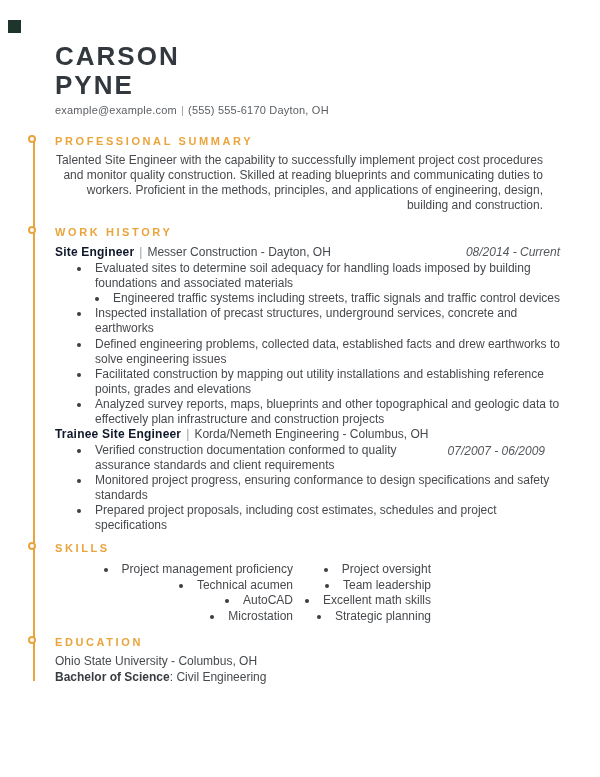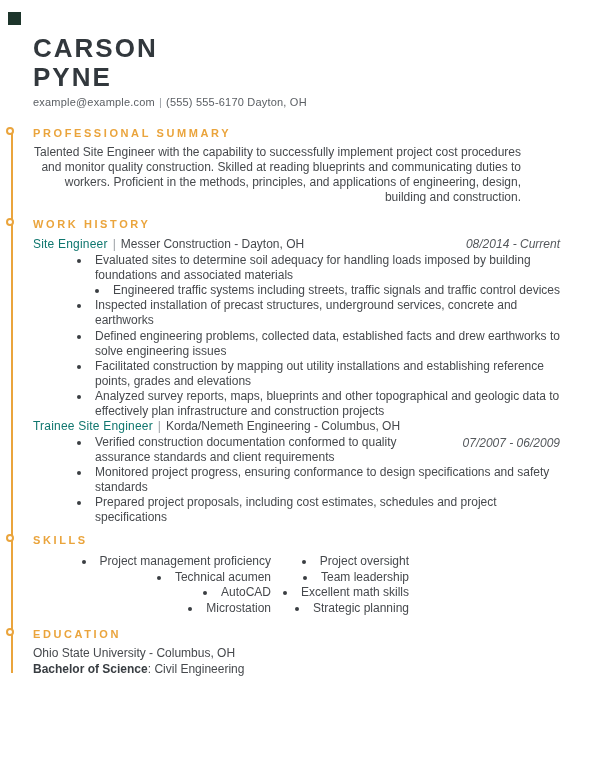--- a/index.html
+++ b/index.html
@@ -1,21 +1,21 @@
 <!DOCTYPE html>
 <html style="--accent: #EAA43C; --name: #32383D; --body: #46494D;"><head>
 <meta charset="utf-8">
 <style>
   :root { --accent:#EAA43C; --name:#32383D; --body:#46494D; }
   * { box-sizing:border-box; margin:0; padding:0; }
   html,body { background:#ffffff; }
   body { font-family:"Liberation Sans", sans-serif; }
   .page {
-    position:relative; width:600px; height:707px; margin:4px auto;
-    background:#ffffff; padding:30px 40px 30px 33px; overflow:hidden;
+    position:relative; width:600px; height:707px; margin:12px auto;
+    background:#ffffff; padding:30px 40px 30px 55px; overflow:hidden;
   }
   .corner-mark { position:absolute; left:8px; top:8px; width:13px; height:13px; }
   h1 { color:var(--name); font-size:26px; line-height:29px; font-weight:bold; letter-spacing:2px; }
   .name-line { display:block; }
   .contact { margin-top:4px; font-size:11px; line-height:13px; color:#5A5E63; letter-spacing:0.2px; }
   .contact .pipe { color:#9ba0a5; padding:0 4px; }
 
   .timeline { position:relative; margin-top:18px; }
   .timeline-line { position:absolute; left:-22px; top:7px; bottom:4px; width:2px; background:var(--accent); }
 
@@ -27,29 +27,29 @@
     position:absolute; left:-27px; top:0px; width:8px; height:8px;
     border:2px solid var(--accent); border-radius:50%; background:#fff;
   }
 
   section { margin-bottom:13px; }
   .summary-text { margin-top:5px; font-size:12px; line-height:15px; color:var(--body); max-width:488px;text-align:right; }
 
   .sec-work { margin-bottom:9px; }
   .jobs { margin-top:6px; }
   .job-head { display:flex; justify-content:space-between; align-items:baseline; font-size:12px; line-height:15px; color:var(--body); }
-  .job-title { font-weight:normal; color:#0f766e; letter-spacing:0.2px; }
+  .job-title { font-weight:bold; color:#0f172a; letter-spacing:0.2px; }
   .pipe-sep { color:#9ba0a5; padding:0 5px; }
   .job-dates { font-style:italic; color:#54585C; font-size:12px; white-space:nowrap; }
   .bullets { list-style:none; margin-top:1px; }
   .bullets li { display:flex; font-size:12px; line-height:15px; color:var(--body);justify-content:flex-end; }
   .dot { width:4px; height:4px; border-radius:50%; background:#3A3E42; margin:6px 14px 0 12px; flex-shrink:0; }
   .bullets li .bt { max-width:465px; }
   .bullets-wrap { position:relative; }
-  .dates-float { position:absolute; right:0; top:1px; }
+  .dates-float { position:absolute; right:15px; top:1px; }
   .narrow-first .bt { padding-right:118px; }
   .narrow-first ~ li .bt { padding-right:0; }
 
   .sec-skills { margin-bottom:12px; }
   .skills-cols { display:flex; margin-top:6px; }
   .skills-col1 { width:238px; flex-shrink:0; }
   .skills-cols .bullets li { line-height:15.5px; }
 
   .edu-school { font-size:12px; line-height:15.5px; color:var(--body); margin-top:5px; }
   .edu-degree { font-size:12px; line-height:15.5px; color:var(--body); }

